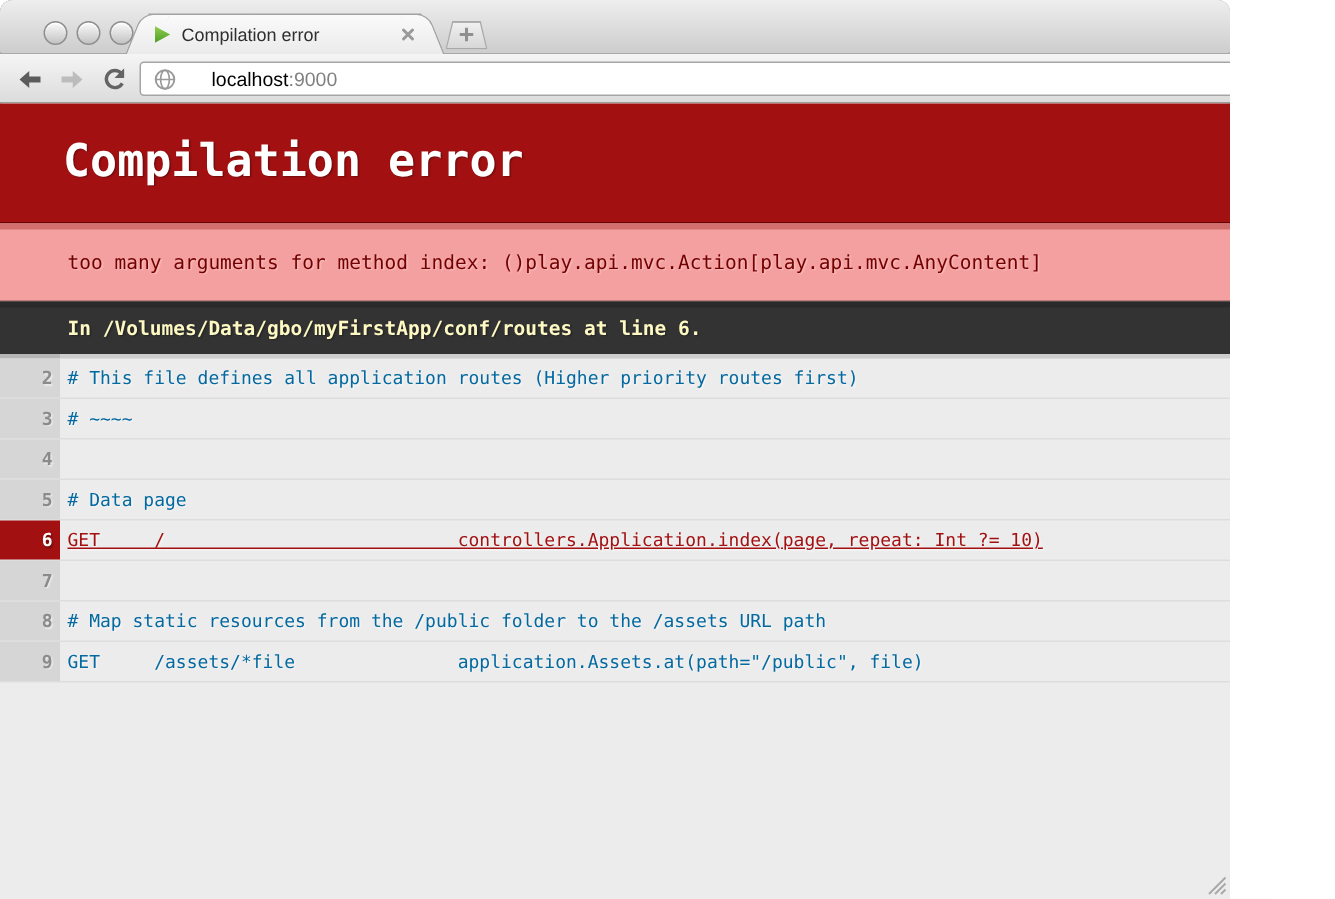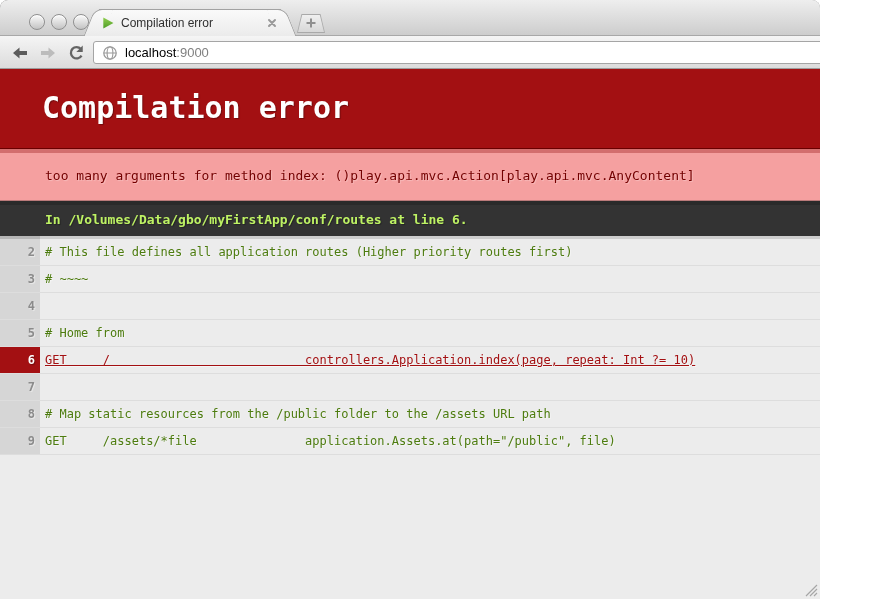--- a/index.html
+++ b/index.html
@@ -33,21 +33,21 @@
                clip-path:polygon(16% 0,84% 0,100% 100%,0 100%); }
   .newtab svg { position:absolute; left:8px; top:3px; }
 
   
   .toolbar { position:absolute; left:0; top:36px; width:890px; height:33px;
              background:linear-gradient(#f5f5f5,#dcdcdc); border-bottom:1px solid #9c9c9c; }
   .navbtn { position:absolute; top:5px; width:24px; height:24px; display:flex; align-items:center; justify-content:center; }
   .nav-back{ left:8px; } .nav-fwd{ left:36px; } .nav-reload{ left:64px; }
 
   .omnibox { position:absolute; left:93px; top:5px; width:755px; height:23px; background:#fff;
-             border:1px solid #a5a5a5; border-radius:3px; display:flex; align-items:center; padding:0 26px 0 8px; }
+             border:1px solid #a5a5a5; border-radius:3px; display:flex; align-items:center; padding:0 26px 0 8px;gap:16px; }
   .omnibox .globe { flex:0 0 auto; margin-right:7px; }
   .url { font-size:13px; white-space:nowrap; }
   .url-host { color:#000; }
   .url-port { color:#808080; }
   .star-wrap { position:absolute; left:825px; top:8px; width:18px; height:18px; }
   .wrench-wrap { position:absolute; left:857px; top:6px; width:28px; height:24px; }
   .badge { position:absolute; right:-2px; top:-3px; width:11px; height:11px; border-radius:2px;
            background:linear-gradient(#f3b33b,#dd8f04); border:1px solid #b97a08;
            display:flex; align-items:center; justify-content:center; }
 
@@ -55,32 +55,32 @@
   .content { position:absolute; left:0; top:69px; width:890px; height:530px;
              background:var(--page-bg,#ECECEC); font-family:"DejaVu Sans Mono", monospace; }
   .err-h1 { height:80px; background:var(--header-bg,#A31012); border-bottom:1px solid var(--header-border,#690000);
             color:#fff; font-size:30px; font-weight:bold; line-height:78px; padding-left:42px;
             text-shadow:1px 1px 1px rgba(0,0,0,.3); white-space:nowrap; }
   .err-detail { height:52px; background:var(--detail-bg,#F5A0A0); border-top:4px solid var(--detail-border-top,#D36E6E);
             border-bottom:1px solid var(--detail-border-bottom,#BA7A7A); color:var(--detail-text,#730000);
             font-size:13px; line-height:46px; padding-left:45px; text-shadow:1px 1px 1px rgba(255,255,255,.3);
             white-space:nowrap; }
   .err-loc { height:35px; background:var(--location-bg,#333333); border-top:4px solid var(--location-border-top,#2A2A2A);
-            color:#bef264; font-size:13px; font-weight:bold; line-height:30px; padding-left:45px;
+            color:#fef9c3; font-size:13px; font-weight:bold; line-height:30px; padding-left:45px;
             text-shadow:1px 1px 1px rgba(0,0,0,.3); white-space:nowrap; }
 
   .first-strip { display:flex; height:3px; }
   .first-strip .g { width:40px; background:#B6B6B6; }
   .first-strip .c { flex:1; background:#CDCDCD; }
 
   .crow { display:flex; height:27px; border-bottom:1px solid var(--row-border,#DDDDDD); font-size:12px; line-height:26px;
           text-shadow:1px 1px 1px rgba(255,255,255,.5); }
   .lnum { width:40px; background:var(--gutter-bg,#D6D6D6); color:var(--gutter-text,#8B8B8B); font-weight:bold;
           text-align:right; padding-right:5px; flex:0 0 auto; }
-  .lcode { flex:1; padding-left:5px; color:#4d7c0f; white-space:pre; overflow:hidden; }
+  .lcode { flex:1; padding-left:5px; color:#0369a1; white-space:pre; overflow:hidden; }
   .crow.error .lnum { background:var(--error-accent,#A31012); color:#fff; text-shadow:1px 1px 1px rgba(0,0,0,.3); }
   .crow.error .lcode { color:var(--error-accent,#A31012);text-decoration:underline; }
 
   .grip { position:absolute; right:2px; bottom:2px; }
 </style>
 </head>
 <body>
 
 <div class="window">
 
@@ -178,21 +178,21 @@
         <div class="crow">
           <span class="lnum">3</span>
           <span class="lcode"># ~~~~</span>
         </div>
         <div class="crow">
           <span class="lnum">4</span>
           <span class="lcode"></span>
         </div>
         <div class="crow">
           <span class="lnum">5</span>
-          <span class="lcode"># Home from</span>
+          <span class="lcode"># Data page</span>
         </div>
         <div class="crow error">
           <span class="lnum">6</span>
           <span class="lcode">GET     /                           controllers.Application.index(page, repeat: Int ?= 10)</span>
         </div>
         <div class="crow">
           <span class="lnum">7</span>
           <span class="lcode"></span>
         </div>
         <div class="crow">

